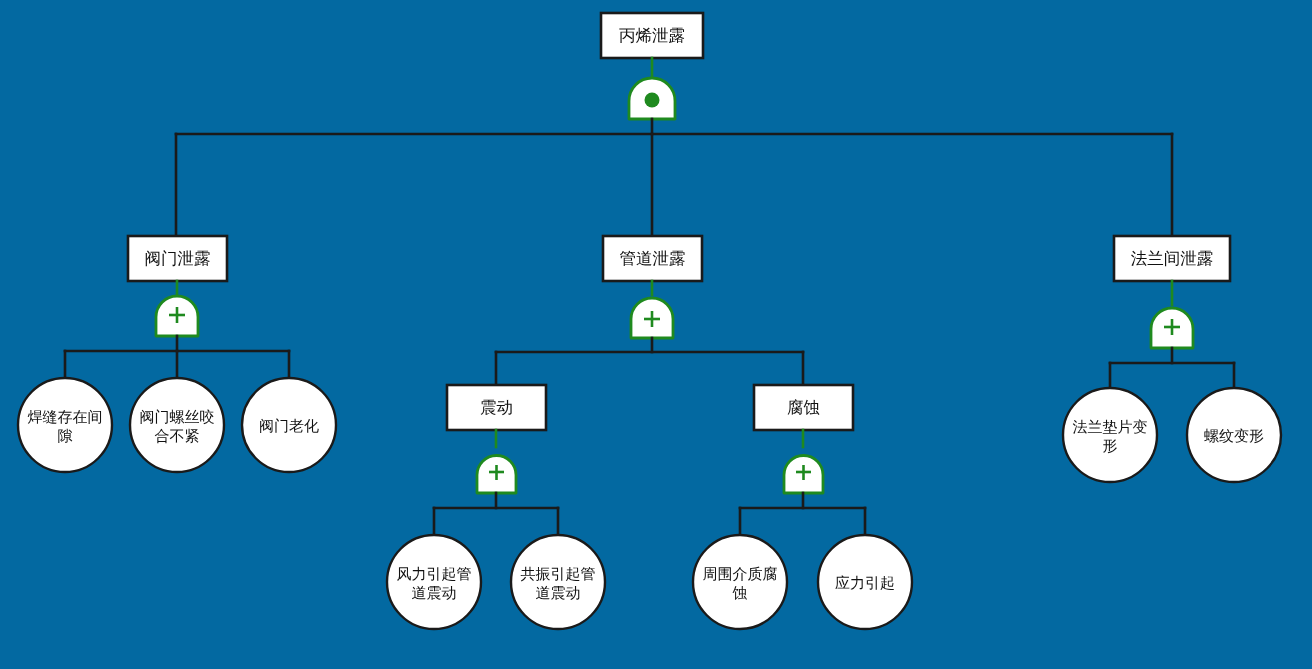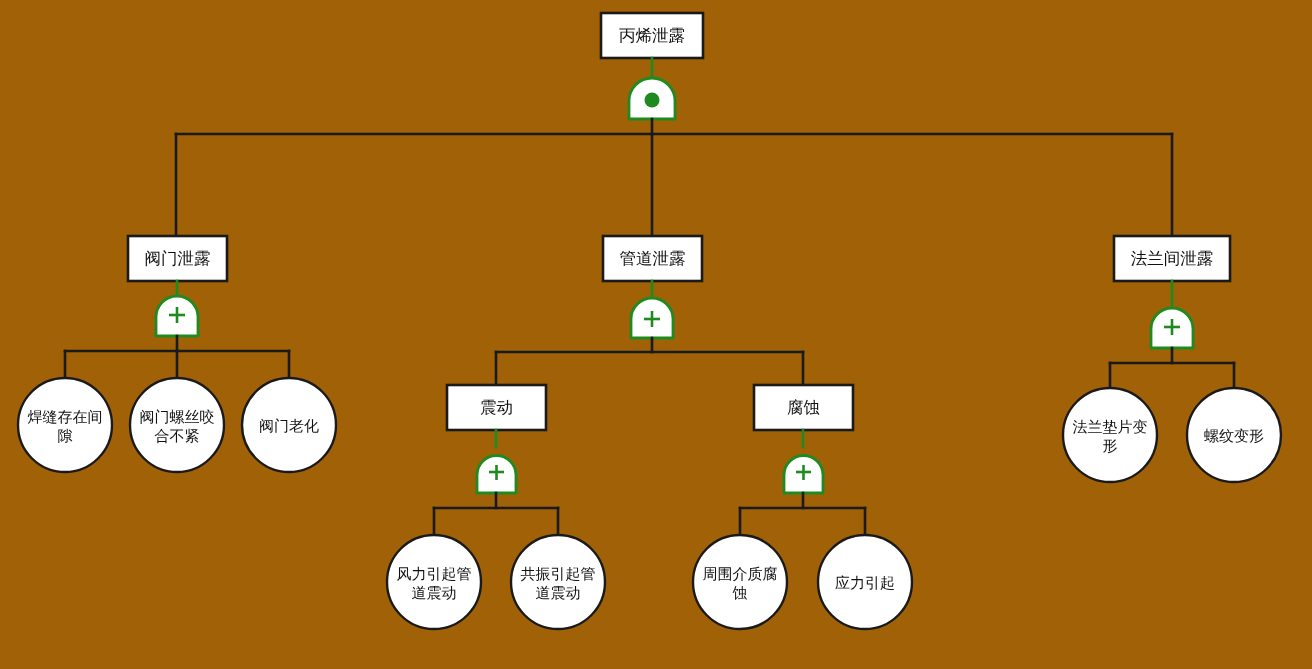--- a/index.html
+++ b/index.html
@@ -7,21 +7,21 @@
     padding: 0;
     background: #ffffff;
   }
   body {
     font-family: "DejaVu Sans", "Liberation Sans", sans-serif;
   }
   #canvas {
     position: relative;
     width: 1312px;
     height: 669px;
-    background: #a16207;
+    background: #0369a1;
     overflow: hidden;
   }
   svg#tree {
     position: absolute;
     left: 0;
     top: 0;
     width: 1312px;
     height: 669px;
   }
   .edge {

